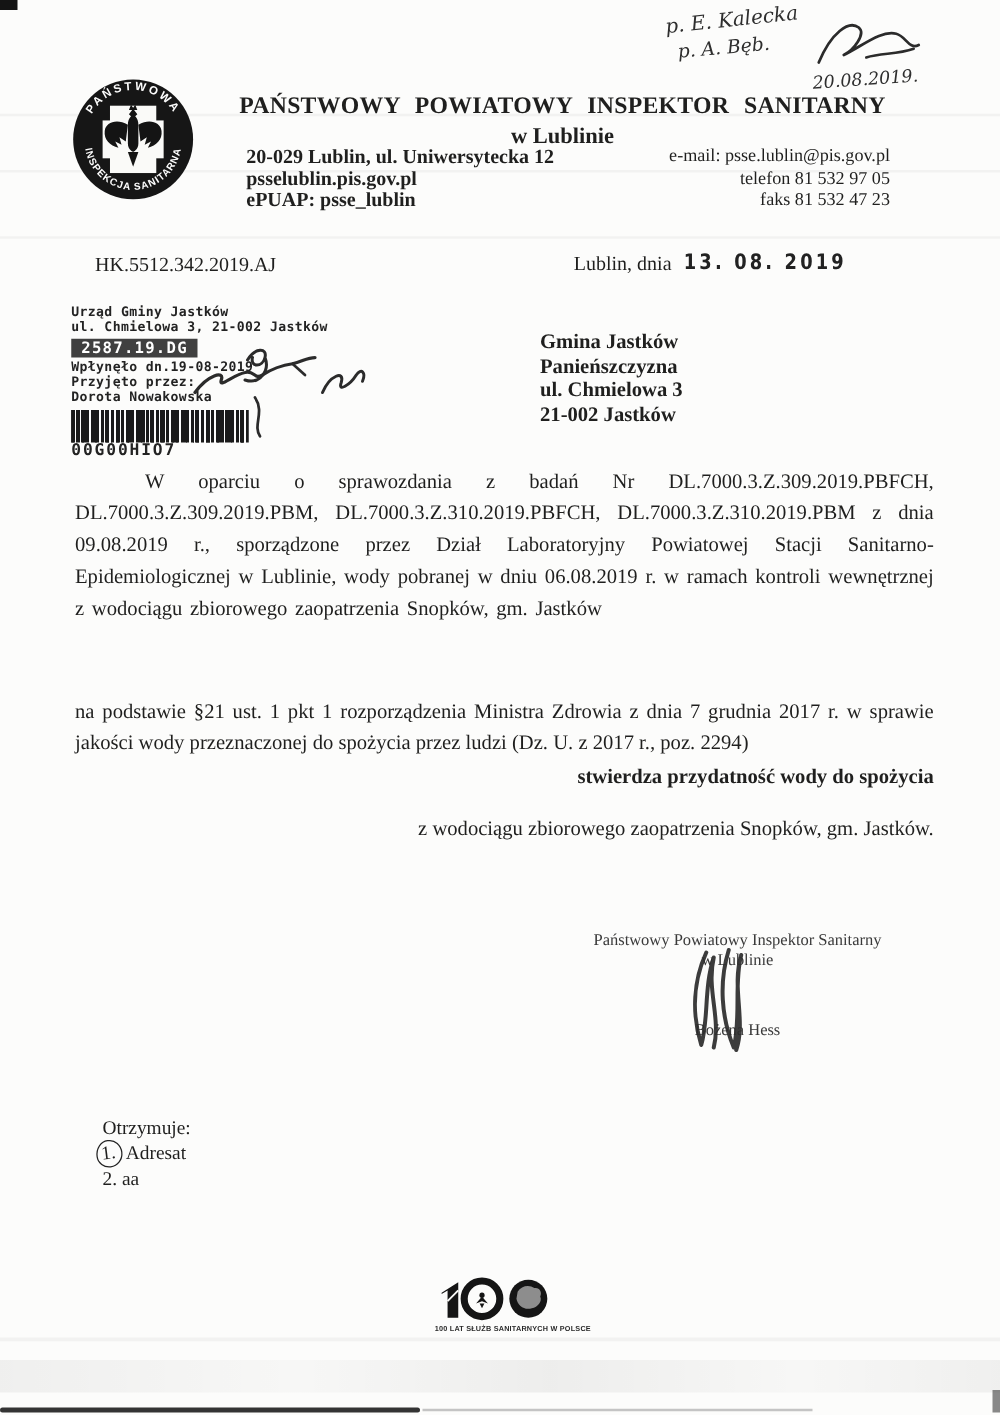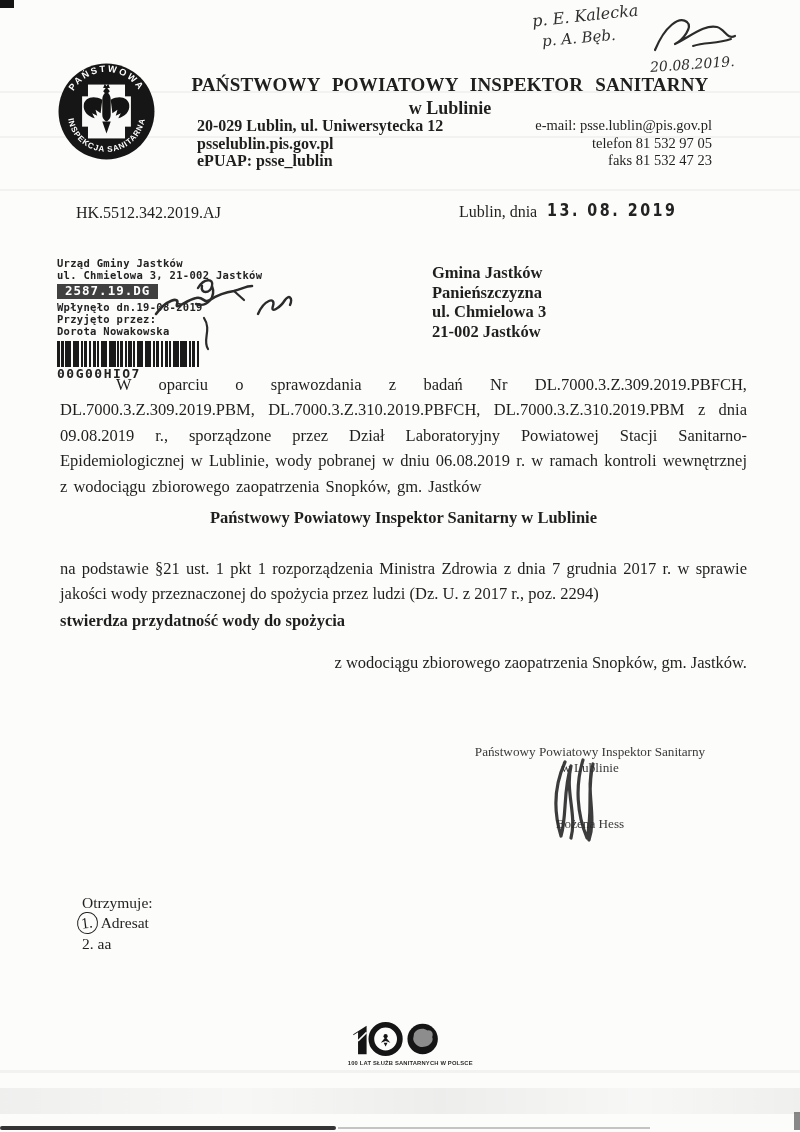--- a/index.html
+++ b/index.html
@@ -40,41 +40,41 @@
   .contact-left  { left:197px; top:117px; font-size:16px; line-height:17.5px;font-weight:bold; }
   .contact-right { left:400px; top:117px; width:312px; text-align:right; font-size:14.5px; line-height:17.5px; }
 
   
   .ref        { left:76px;  top:204px; font-size:16px; }
   .date-label { left:459px; top:203px; font-size:16px; }
   .date-stamp { left:547px; top:200px; font-size:17px; font-weight:bold;
     font-family:"DejaVu Sans",sans-serif; letter-spacing:3px; transform:scaleX(.84); transform-origin:left; color:#222; }
 
   
-  .intake { left:57px; top:257px; width:260px;
+  .intake { left:57px; top:244px; width:260px;
     font-family:"DejaVu Sans Mono",monospace; font-weight:bold; font-size:10.5px;
     line-height:12px; color:#232323; letter-spacing:.3px; }
   .intake .case-box { display:inline-block; margin:3px 0 2px 0; background:#404040;
     color:#fff; padding:1px 8px 2px 8px; font-size:12.5px; letter-spacing:1px; }
   .intake .barcode { margin-top:4px; width:142px; height:26px;
     background-image:
       repeating-linear-gradient(90deg,#1a1a1a 0 2px,transparent 2px 4px),
       repeating-linear-gradient(90deg,#1a1a1a 0 3px,transparent 3px 9px),
       repeating-linear-gradient(90deg,transparent 0 6px,#1a1a1a 6px 7px,transparent 7px 13px); }
   .intake .barcode-text { font-size:13px; letter-spacing:1.5px; margin-top:1px; }
 
   
   .recipient { left:432px; top:263px; font-size:16.5px; font-weight:bold; line-height:19.5px; }
 
   
   .para1 { left:60px; top:372px; width:687px; font-size:16.5px; line-height:25.4px;
     text-align:justify; text-indent:56px; word-spacing:2px; }
   .heading1 { left:60px; top:508px; width:687px; text-align:center; font-size:16.5px; font-weight:bold; }
   .para2 { left:60px; top:556px; width:687px; font-size:16.5px; line-height:25.4px; text-align:justify; }
-  .verdict { left:60px; top:611px; width:687px; text-align:left; font-size:16.5px; font-weight:bold; }
+  .verdict { left:60px; top:611px; width:687px; text-align:right; font-size:16.5px; font-weight:bold; }
   .subject { left:60px; top:653px; width:687px; text-align:right; font-size:16.5px; }
 
   
   .sig-block { left:430px; top:744px; width:320px; text-align:center; font-size:13.2px; color:#3a3a3a; }
   .sig-block .sig-name { margin-top:40px; }
   .sig-squiggle { left:545px; top:756px; }
 
   
   .distribution { left:82px; top:893px; font-size:15.5px; line-height:19px; }
   .circled { display:inline-block; border:1.6px solid #222; border-radius:50% 48% 52% 50%/55% 50% 50% 45%;
@@ -170,21 +170,20 @@
   </svg>
 
   <div class="abs recipient">
     <div>Gmina Jastków</div>
     <div>Panieńszczyzna</div>
     <div>ul. Chmielowa 3</div>
     <div>21-002 Jastków</div>
   </div>
 
   <div class="abs para1">W oparciu o sprawozdania z badań Nr DL.7000.3.Z.309.2019.PBFCH, DL.7000.3.Z.309.2019.PBM, DL.7000.3.Z.310.2019.PBFCH, DL.7000.3.Z.310.2019.PBM z dnia 09.08.2019 r., sporządzone przez Dział Laboratoryjny Powiatowej Stacji Sanitarno-Epidemiologicznej w Lublinie, wody pobranej w dniu 06.08.2019 r. w ramach kontroli wewnętrznej z wodociągu zbiorowego zaopatrzenia Snopków, gm. Jastków</div>
-  <div class="abs heading1">Państwowy Powiatowy Inspektor Sanitarny w Lublinie</div>
   <div class="abs para2">na podstawie §21 ust. 1 pkt 1 rozporządzenia Ministra Zdrowia z dnia 7 grudnia 2017 r. w sprawie jakości wody przeznaczonej do spożycia przez ludzi (Dz. U. z 2017 r., poz. 2294)</div>
   <div class="abs verdict">stwierdza przydatność wody do spożycia</div>
   <div class="abs subject">z wodociągu zbiorowego zaopatrzenia Snopków, gm. Jastków.</div>
 
   <div class="abs sig-block">
     <div>Państwowy Powiatowy Inspektor Sanitarny</div>
     <div>w Lublinie</div>
     <div class="sig-name">Bożena Hess</div>
   </div>
   <svg class="abs stroke sig-squiggle" width="66" height="86" viewBox="0 0 66 86">

